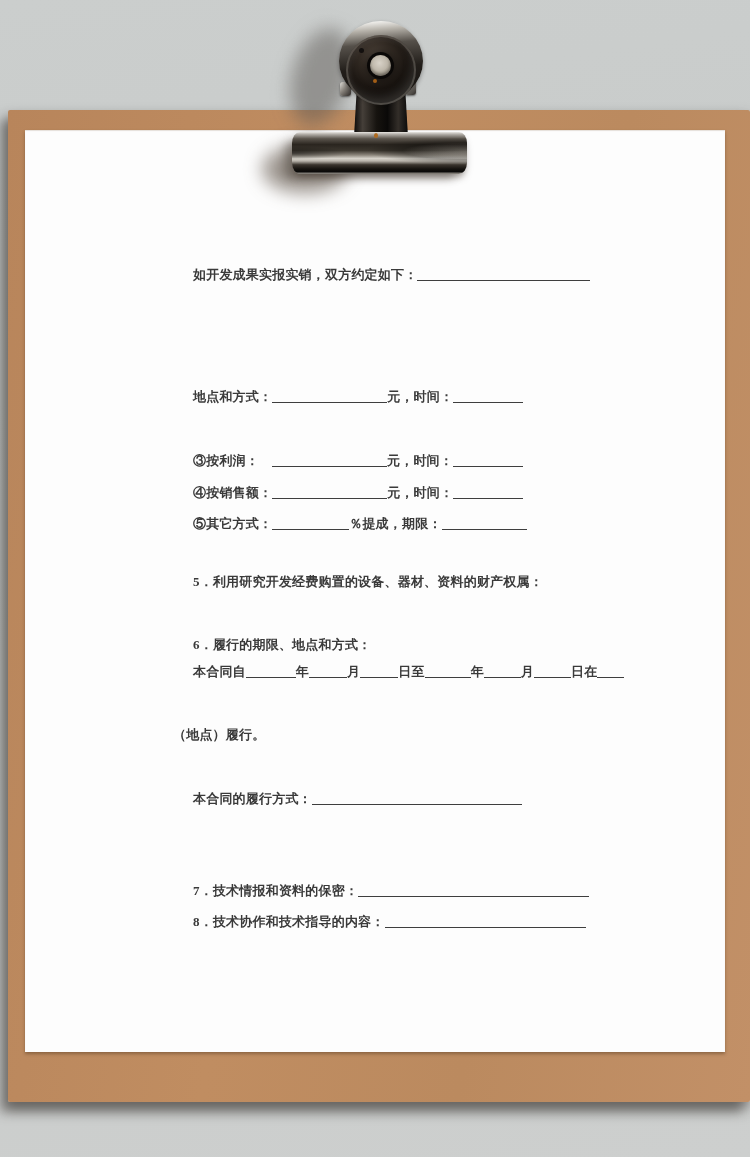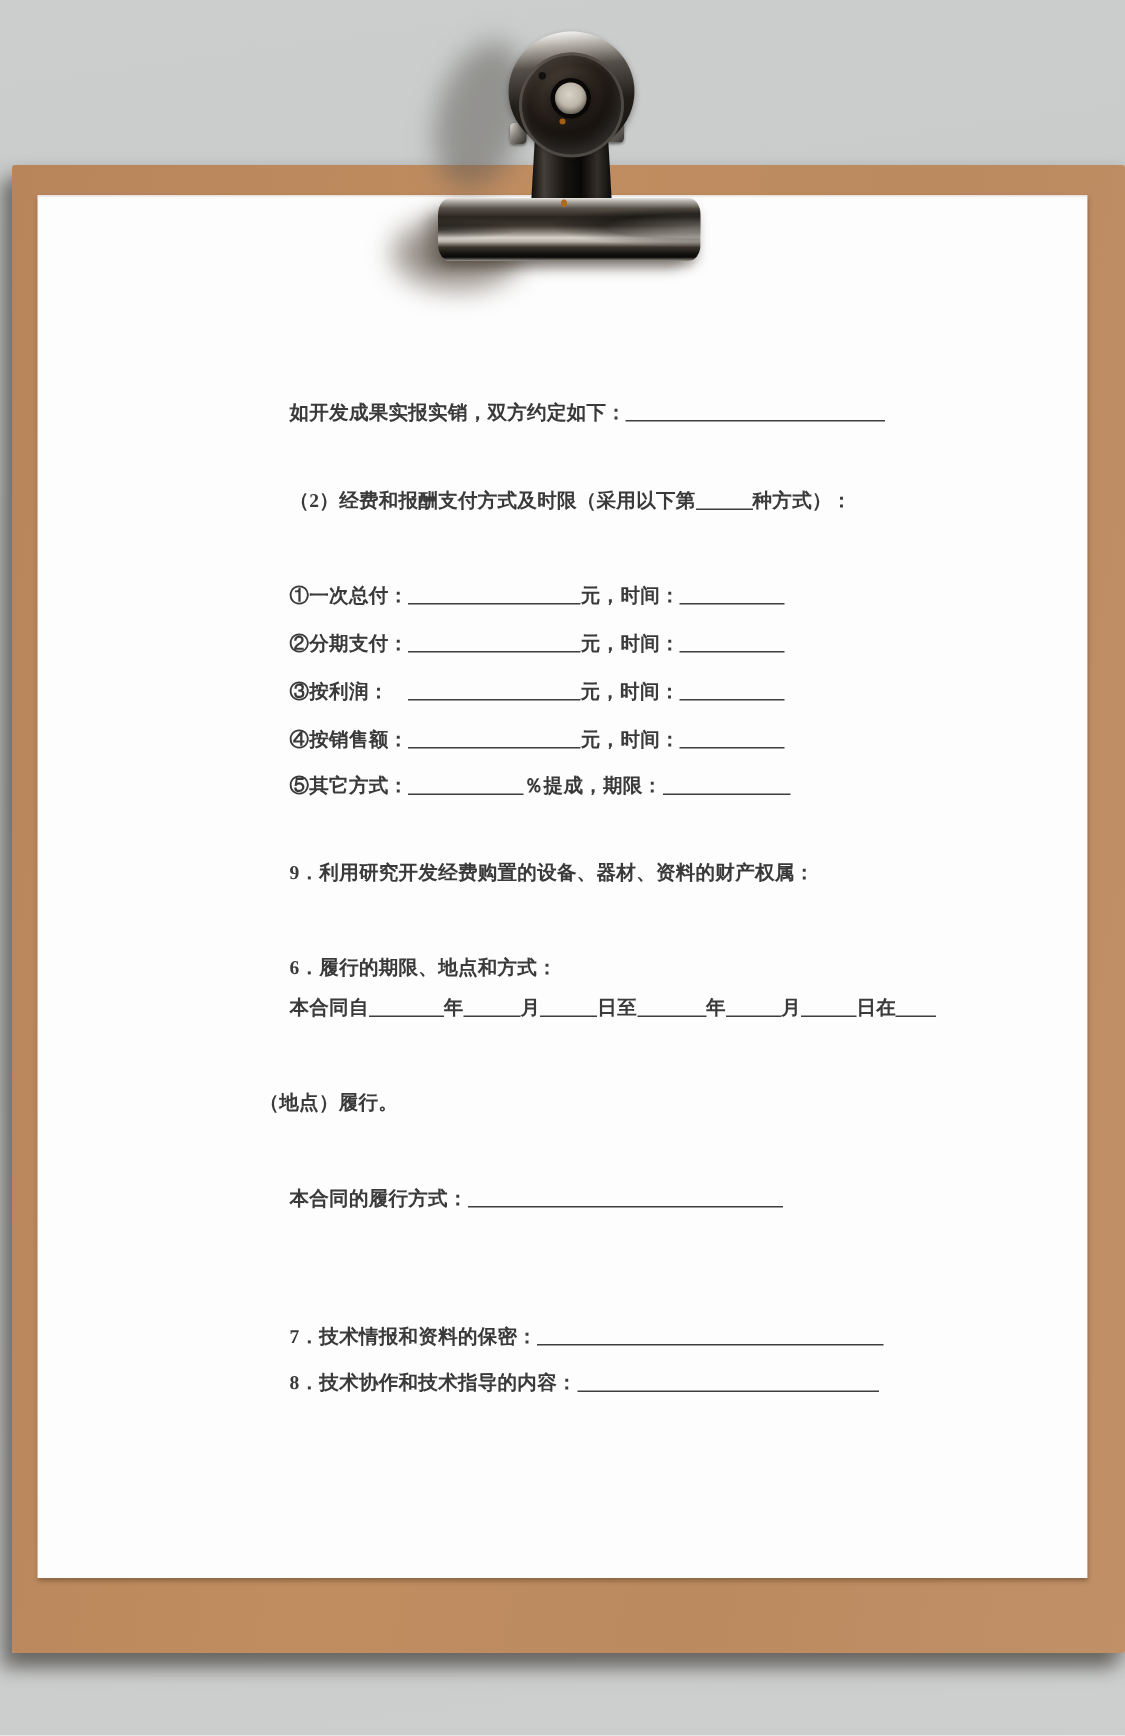--- a/index.html
+++ b/index.html
@@ -106,27 +106,25 @@
 </head>
 <body>
 
 <div class="scene">
 
   <div class="board"></div>
 
   <div class="paper">
     <div class="doc">
       <div class="doc-line l0"><span class="t">如开发成果实报实销，双方约定如下：</span><span class="blank" style="width: 173px;"></span></div>
-      <div class="doc-line l1"><span class="t">（2）经费和报酬支付方式及时限（采用以下第</span><span class="blank" style="width: 38px;"></span><span class="t">种方式）：</span></div>
-      <div class="doc-line l2"><span class="t">①一次总付：</span><span class="blank" style="width: 115px;"></span><span class="t">元，时间：</span><span class="blank" style="width: 70px;"></span></div>
-      <div class="doc-line l3"><span class="t">②分期支付：</span><span class="blank" style="width: 115px;"></span><span class="t">元，时间：</span><span class="blank" style="width: 70px;"></span></div>
+      <div class="doc-line l2"><span class="t">地点和方式：</span><span class="blank" style="width: 115px;"></span><span class="t">元，时间：</span><span class="blank" style="width: 70px;"></span></div>
       <div class="doc-line l4"><span class="t">③按利润：</span><span class="sp" style="width: 13px;"></span><span class="blank" style="width: 115px;"></span><span class="t">元，时间：</span><span class="blank" style="width: 70px;"></span></div>
       <div class="doc-line l6"><span class="t">⑤其它方式：</span><span class="blank" style="width: 77px;"></span><span class="t">％提成，期限：</span><span class="blank" style="width: 85px;"></span></div>
       <div class="doc-line l5"><span class="t">④按销售额：</span><span class="blank" style="width: 115px;"></span><span class="t">元，时间：</span><span class="blank" style="width: 70px;"></span></div>
-      <div class="doc-line l7"><span class="t">9．利用研究开发经费购置的设备、器材、资料的财产权属：</span></div>
+      <div class="doc-line l7"><span class="t">5．利用研究开发经费购置的设备、器材、资料的财产权属：</span></div>
       <div class="doc-line l8"><span class="t">6．履行的期限、地点和方式：</span></div>
       <div class="doc-line l9"><span class="t">本合同自</span><span class="blank" style="width: 50px;"></span><span class="t">年</span><span class="blank" style="width: 38px;"></span><span class="t">月</span><span class="blank" style="width: 38px;"></span><span class="t">日至</span><span class="blank" style="width: 46px;"></span><span class="t">年</span><span class="blank" style="width: 37px;"></span><span class="t">月</span><span class="blank" style="width: 37px;"></span><span class="t">日在</span><span class="blank" style="width: 27px;"></span></div>
       <div class="doc-line l10"><span class="t">（地点）履行。</span></div>
       <div class="doc-line l11"><span class="t">本合同的履行方式：</span><span class="blank" style="width: 210px;"></span></div>
       <div class="doc-line l12"><span class="t">7．技术情报和资料的保密：</span><span class="blank" style="width: 231px;"></span></div>
       <div class="doc-line l13"><span class="t">8．技术协作和技术指导的内容：</span><span class="blank" style="width: 201px;"></span></div>
     </div>
   </div>
 
   <div class="clip">

